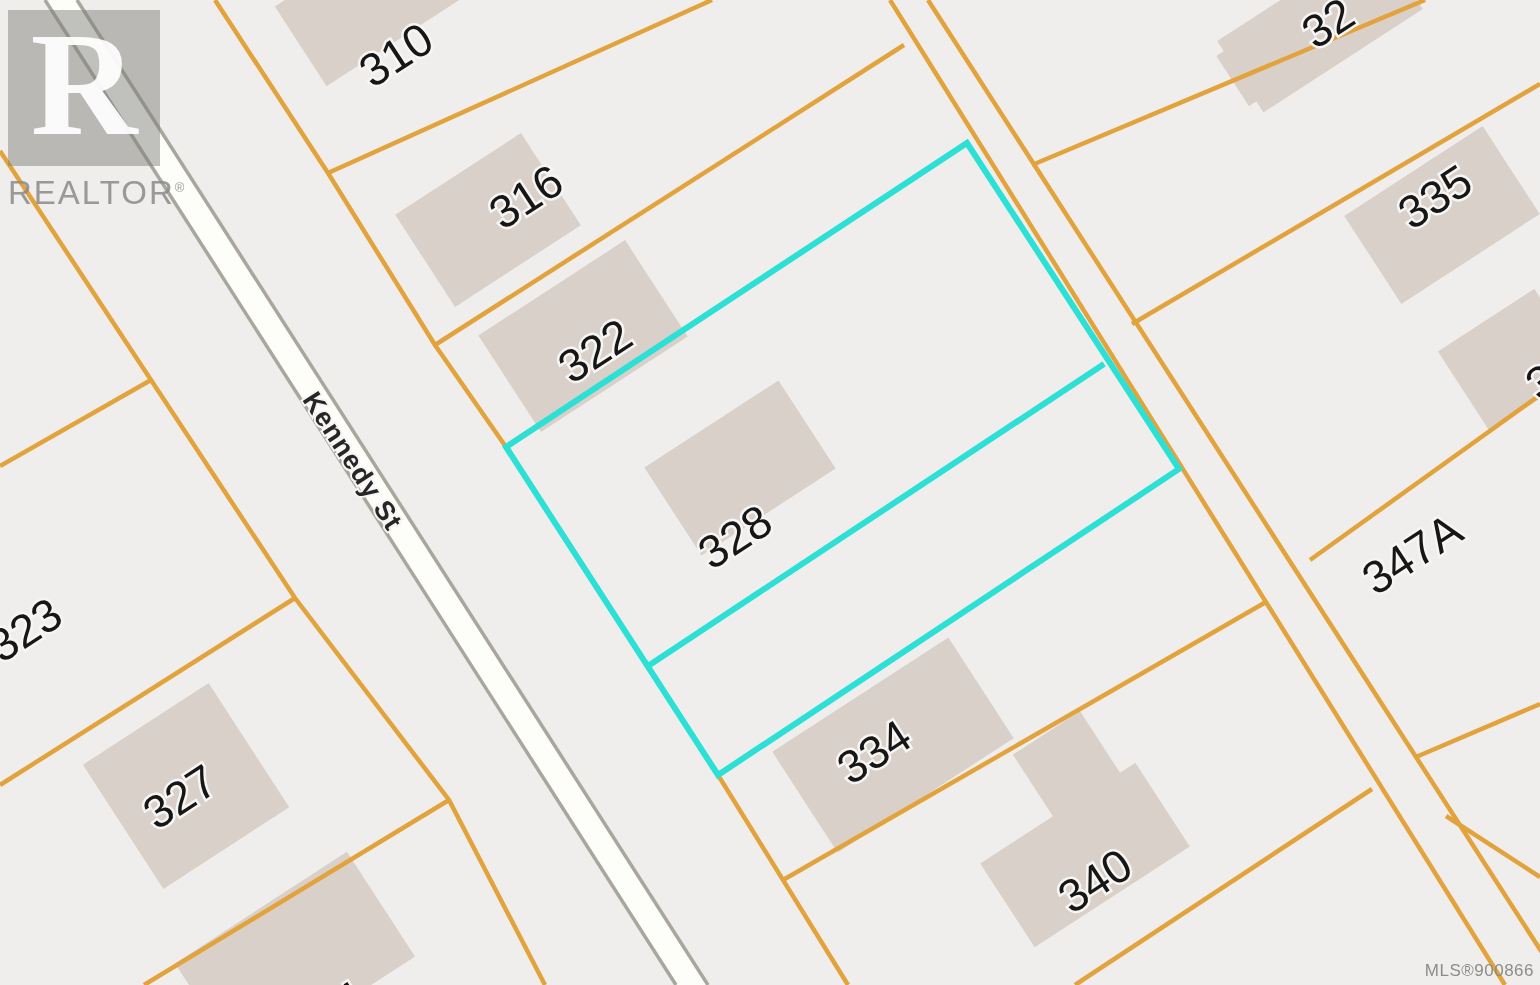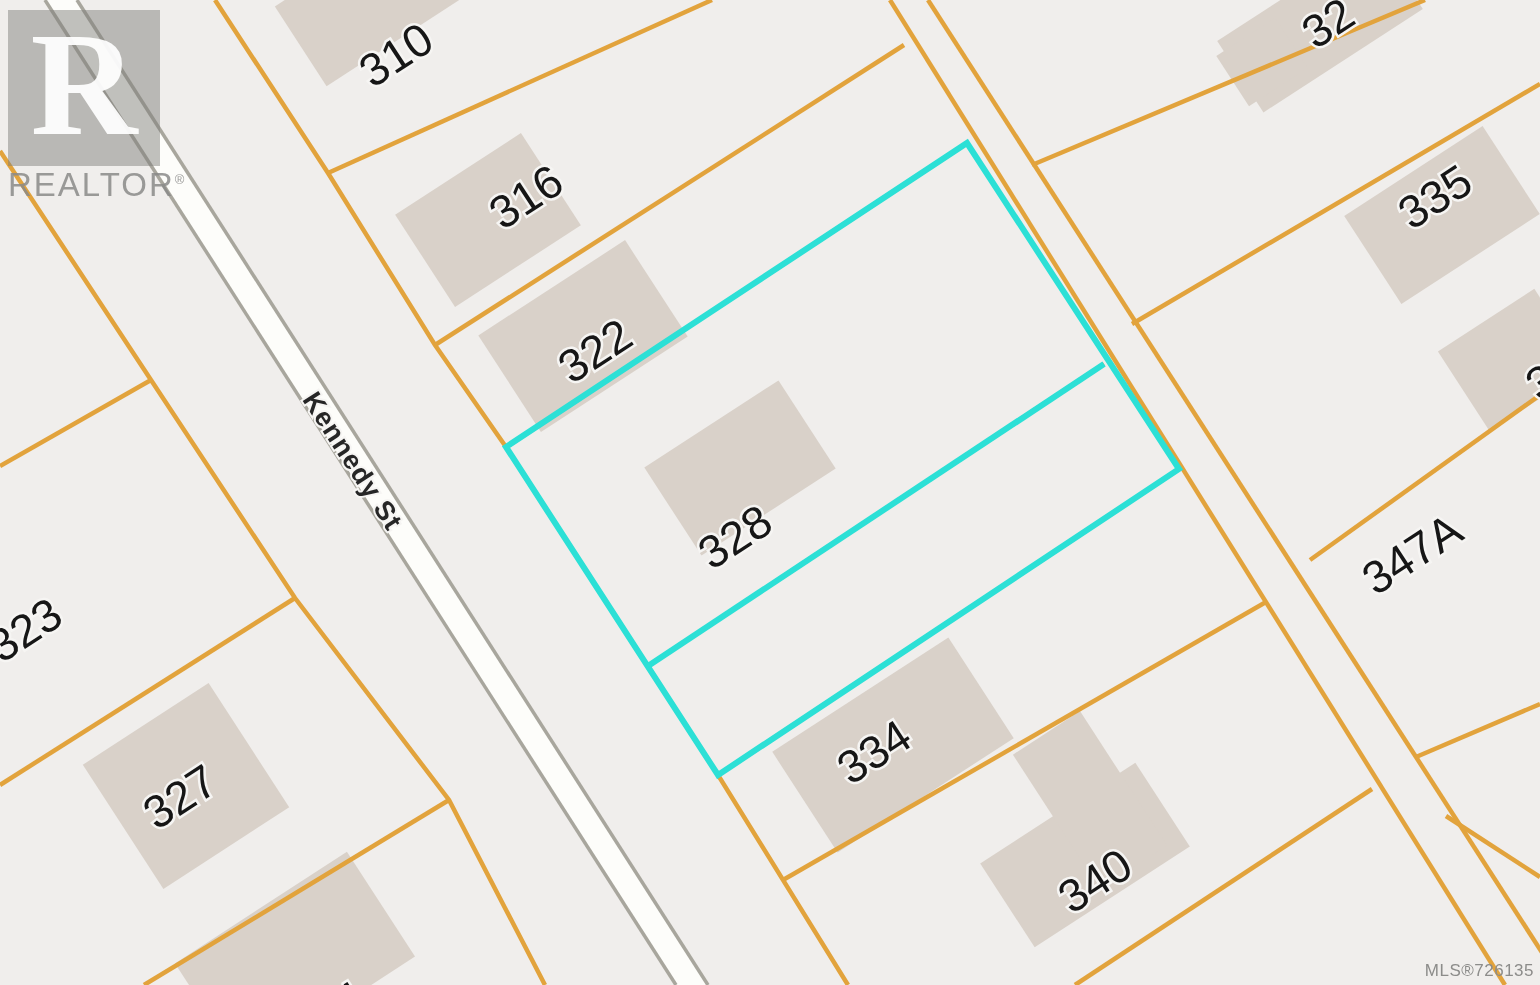--- a/index.html
+++ b/index.html
@@ -13,21 +13,21 @@
   .wm-box{
     width:152px;height:156px;background:rgba(125,125,122,0.48);
     display:flex;align-items:center;justify-content:center;
   }
   .wm-r{
     font-family:"Liberation Serif",serif;font-weight:bold;
     font-size:148px;line-height:1;color:rgba(255,255,255,0.93);
     transform:translateY(-4px);
   }
   .wm-text{
-    margin-top:2px;color:rgba(138,138,136,0.85);
+    margin-top:10px;color:rgba(138,138,136,0.85);
     font-size:33px;letter-spacing:2px;line-height:1;white-space:nowrap;
   }
   .wm-text sup{font-size:13px;letter-spacing:0;}
   
   .mls{
     position:absolute;right:6px;bottom:4px;
     color:#8c8c8a;font-size:17px;letter-spacing:0.5px;
   }
 </style>
 </head>
@@ -89,14 +89,14 @@
       <text x="351" y="462" fill="#262626" stroke="#f6f5f3" stroke-width="4" paint-order="stroke" font-family="&quot;Liberation Sans&quot;, sans-serif" font-size="27" font-weight="600" letter-spacing="1" text-anchor="middle" dominant-baseline="middle" transform="rotate(57 351 462)">Kennedy St</text>
     </svg>
 
   <div class="watermark">
     <div class="wm-box">
       <span class="wm-r">R</span>
     </div>
     <div class="wm-text"><span>REALTOR</span><sup>®</sup></div>
   </div>
 
-  <div class="mls">MLS®726135</div>
+  <div class="mls">MLS®900866</div>
 </div>
 
 </body></html>

